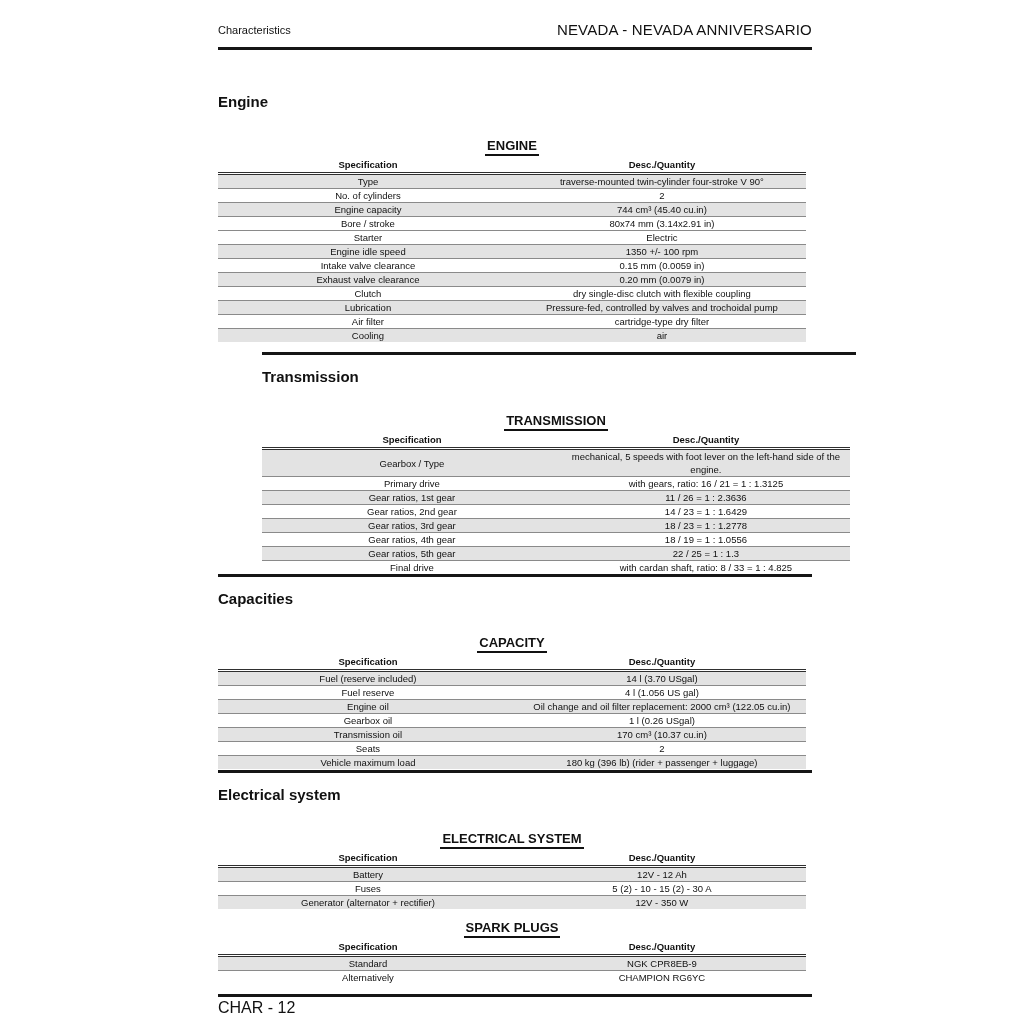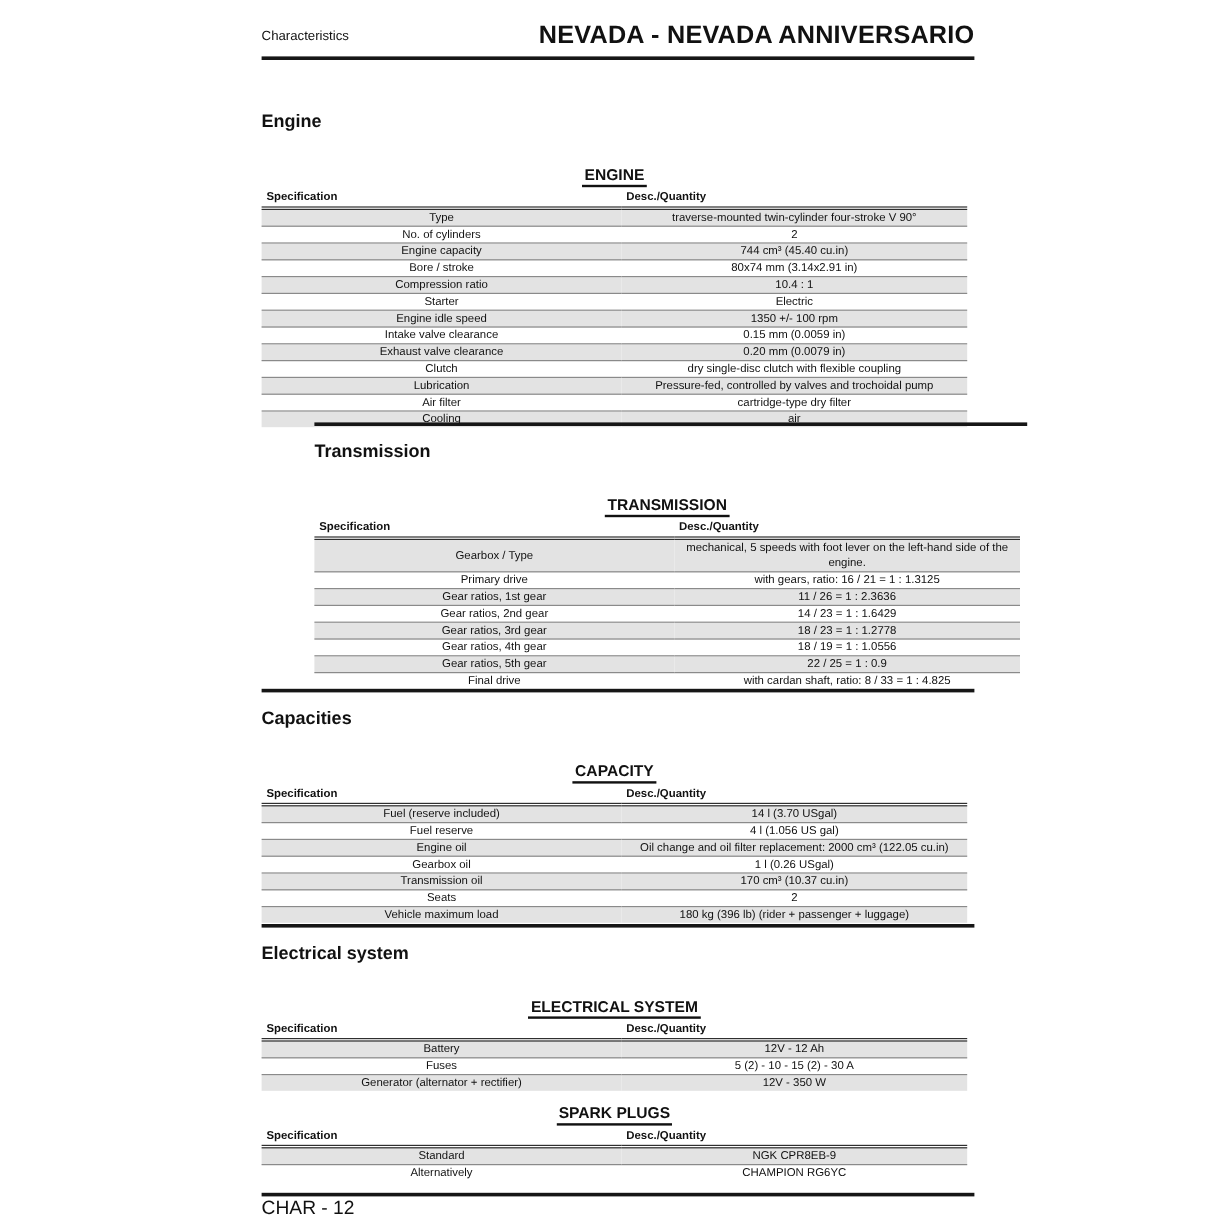--- a/index.html
+++ b/index.html
@@ -7,42 +7,42 @@
     --ink:#111; --header-border:#2f2f2f;
   }
   *{margin:0;padding:0;box-sizing:border-box;}
   html,body{width:1024px;height:1024px;background:#fff;overflow:hidden;}
   body{position:relative;font-family:"Liberation Sans",sans-serif;color:var(--ink);}
 
   
   .page-header{position:absolute;top:21px;left:218px;width:594px;
     display:flex;justify-content:space-between;align-items:center;}
   .breadcrumb{font-size:11px;line-height:14px;}
-  .page-title{font-size:21px;font-weight:bold;line-height:18px;letter-spacing:.2px;margin-left:40px;}
+  .page-title{font-size:15px;font-weight:normal;line-height:18px;letter-spacing:.2px;margin-left:40px;}
   .header-rule{position:absolute;top:47px;left:218px;width:594px;height:3px;background:var(--rule);}
 
   
   .section{position:absolute;left:218px;width:594px;}
   .section[data-sec="0"]{top:93px;}
   .section[data-sec="1"]{top:352px;margin-left:44px;}
   .section[data-sec="2"]{top:574px;}
   .section[data-sec="3"]{top:770px;}
   .section-rule{height:3px;background:var(--rule);}
   .section-heading{font-size:15px;font-weight:bold;line-height:17px;}
   .section-rule + .section-heading{margin-top:13px;}
 
   .table-title{margin-top:28px;width:588px;text-align:center;
     font-size:13px;font-weight:bold;line-height:15px;}
   .table-title span{border-bottom:2px solid var(--ink);padding:0 2px 1px;}
   .table-block + .table-block .table-title{margin-top:11px;}
 
   table{width:588px;margin-top:5px;border-collapse:collapse;table-layout:fixed;}
   col.c-spec{width:51%;} col.c-desc{width:49%;}
   th{font-size:9.5px;font-weight:bold;line-height:13px;padding:0 4px 1px;
-    text-align:left;border-bottom:3px double var(--header-border);}
+    text-align:center;border-bottom:3px double var(--header-border);}
   td{font-size:9.5px;line-height:13px;text-align:center;vertical-align:middle;
     padding:0 6px;height:13px;}
   tbody tr.shaded{background:var(--row-shade);padding-left:33px;}
   tbody tr + tr{border-top:1px solid var(--row-border);}
 
   
   .footer-rule{position:absolute;top:994px;left:218px;width:594px;height:3px;background:var(--rule);}
   .page-number{position:absolute;top:1000px;left:218px;font-size:16px;line-height:15px;}
 </style>
 </head>
@@ -82,24 +82,20 @@
               <td>2</td>
             </tr>
             <tr class="shaded">
               <td>Engine capacity</td>
               <td>744 cm³ (45.40 cu.in)</td>
             </tr>
             <tr>
               <td>Bore / stroke</td>
               <td>80x74 mm (3.14x2.91 in)</td>
             </tr>
-            <tr class="shaded">
-              <td>Compression ratio</td>
-              <td>10.4 : 1</td>
-            </tr>
             <tr>
               <td>Starter</td>
               <td>Electric</td>
             </tr>
             <tr class="shaded">
               <td>Engine idle speed</td>
               <td>1350 +/- 100 rpm</td>
             </tr>
             <tr>
               <td>Intake valve clearance</td>
@@ -167,21 +163,21 @@
             <tr class="shaded">
               <td>Gear ratios, 3rd gear</td>
               <td>18 / 23 = 1 : 1.2778</td>
             </tr>
             <tr>
               <td>Gear ratios, 4th gear</td>
               <td>18 / 19 = 1 : 1.0556</td>
             </tr>
             <tr class="shaded">
               <td>Gear ratios, 5th gear</td>
-              <td>22 / 25 = 1 : 0.9</td>
+              <td>22 / 25 = 1 : 1.3</td>
             </tr>
             <tr>
               <td>Final drive</td>
               <td>with cardan shaft, ratio: 8 / 33 = 1 : 4.825</td>
             </tr>
           </tbody>
     </table>
   </div>
 </div>
 

